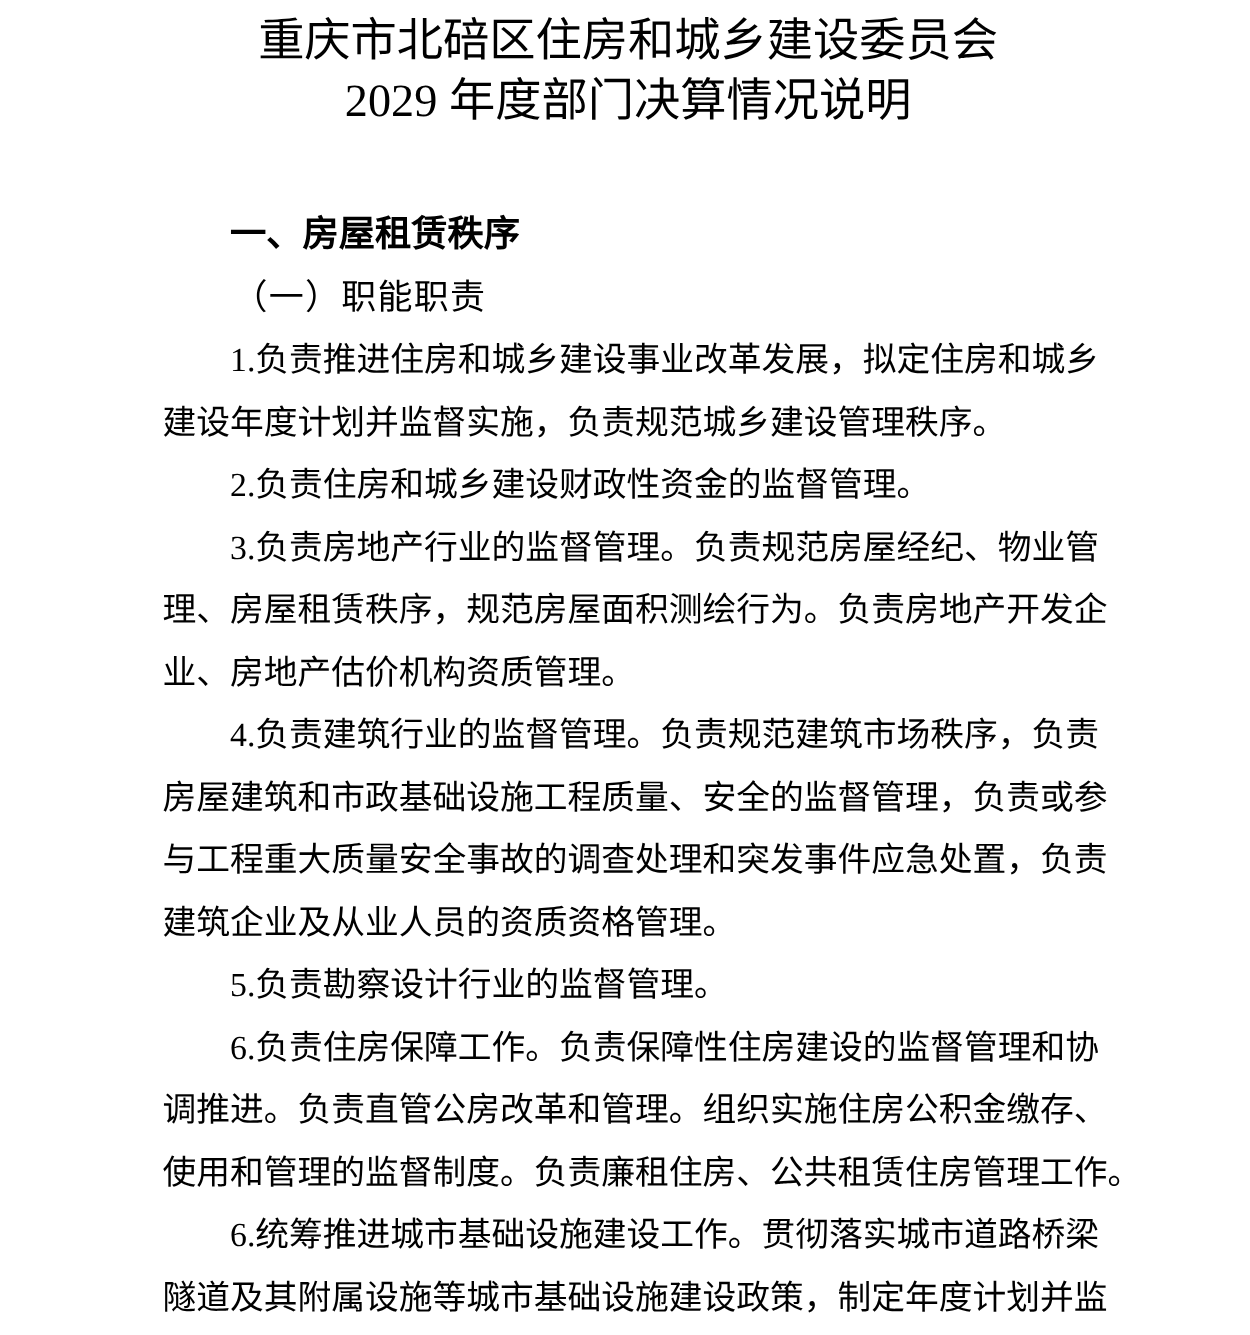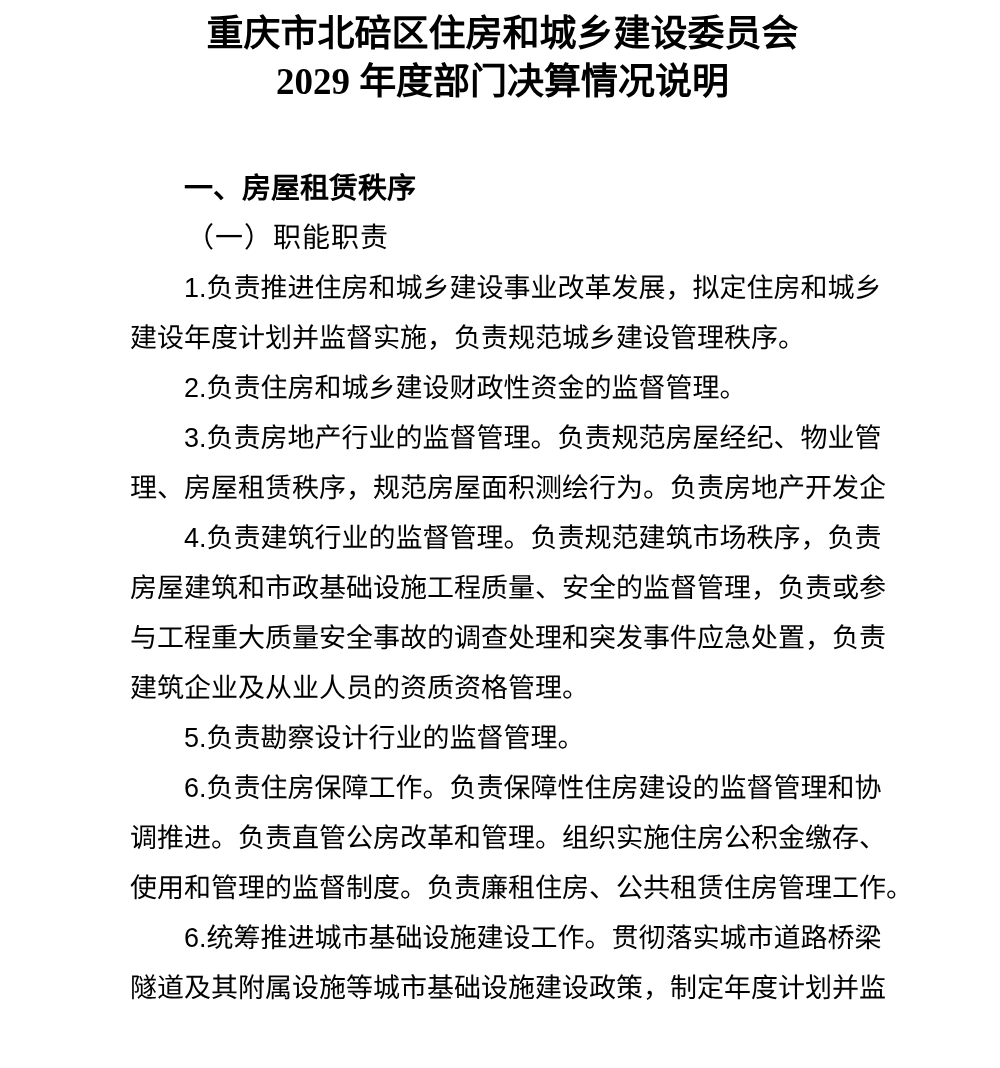--- a/index.html
+++ b/index.html
@@ -14,21 +14,21 @@
     background: #ffffff;
     color: #000000;
     overflow: hidden;
     box-sizing: border-box;
   }
   .doc {
     padding: 10px 125px 0 130px;
   }
   .title-line {
     font-family: "Liberation Serif", "DejaVu Serif", serif;
-    font-weight: bold;
+    font-weight: normal;
     font-size: 37px;
     line-height: 48px;
     text-align: center;
     white-space: nowrap;
   }
   .h1 {
     margin-top: 57px;
     font-family: "Liberation Sans", "DejaVu Sans", sans-serif;
     font-weight: bold;
     font-size: 29px;
@@ -43,21 +43,21 @@
     line-height: 50px;
     text-indent: 56px;
     letter-spacing: 1px;
     white-space: nowrap;
   }
   .para {
     margin: 0;
     padding: 0;
   }
   .para-line {
-    font-family: Liberation Sans, sans-serif;
+    font-family: Liberation Serif, serif;
     font-size: 27px;
     line-height: 50px;
     white-space: nowrap;
   }
   .indent {
     text-indent: 54px;
   }
   .fill {
     text-align: justify;
     text-align-last: justify;
@@ -81,20 +81,21 @@
       <span class="para-line" style="display:block">建设年度计划并监督实施，负责规范城乡建设管理秩序。</span>
     </p>
 
     <p class="para">
       <span class="para-line indent" style="display:block">2.负责住房和城乡建设财政性资金的监督管理。</span>
     </p>
 
     <p class="para">
       <span class="para-line indent fill" style="display:block">3.负责房地产行业的监督管理。负责规范房屋经纪、物业管</span>
       <span class="para-line fill" style="display:block">理、房屋租赁秩序，规范房屋面积测绘行为。负责房地产开发企</span>
+      <span class="para-line" style="display:block">业、房地产估价机构资质管理。</span>
     </p>
 
     <p class="para">
       <span class="para-line indent fill" style="display:block">4.负责建筑行业的监督管理。负责规范建筑市场秩序，负责</span>
       <span class="para-line fill" style="display:block">房屋建筑和市政基础设施工程质量、安全的监督管理，负责或参</span>
       <span class="para-line fill" style="display:block">与工程重大质量安全事故的调查处理和突发事件应急处置，负责</span>
       <span class="para-line" style="display:block">建筑企业及从业人员的资质资格管理。</span>
     </p>
 
     <p class="para">

